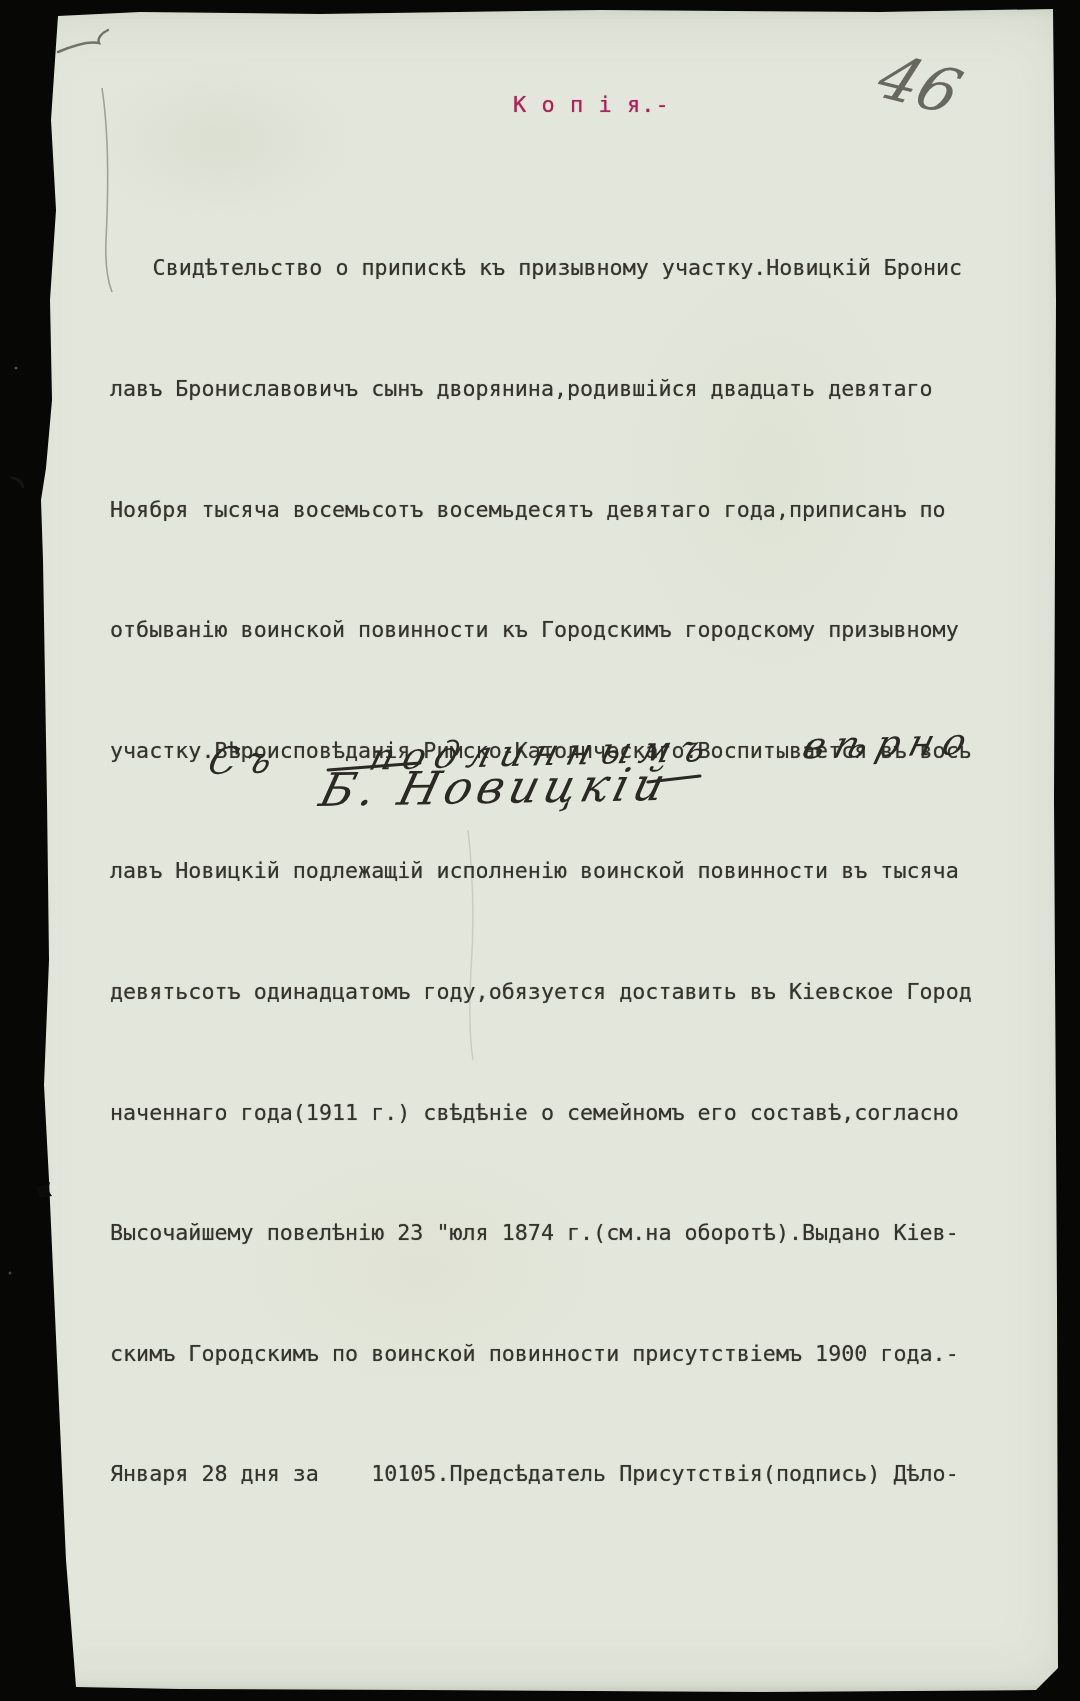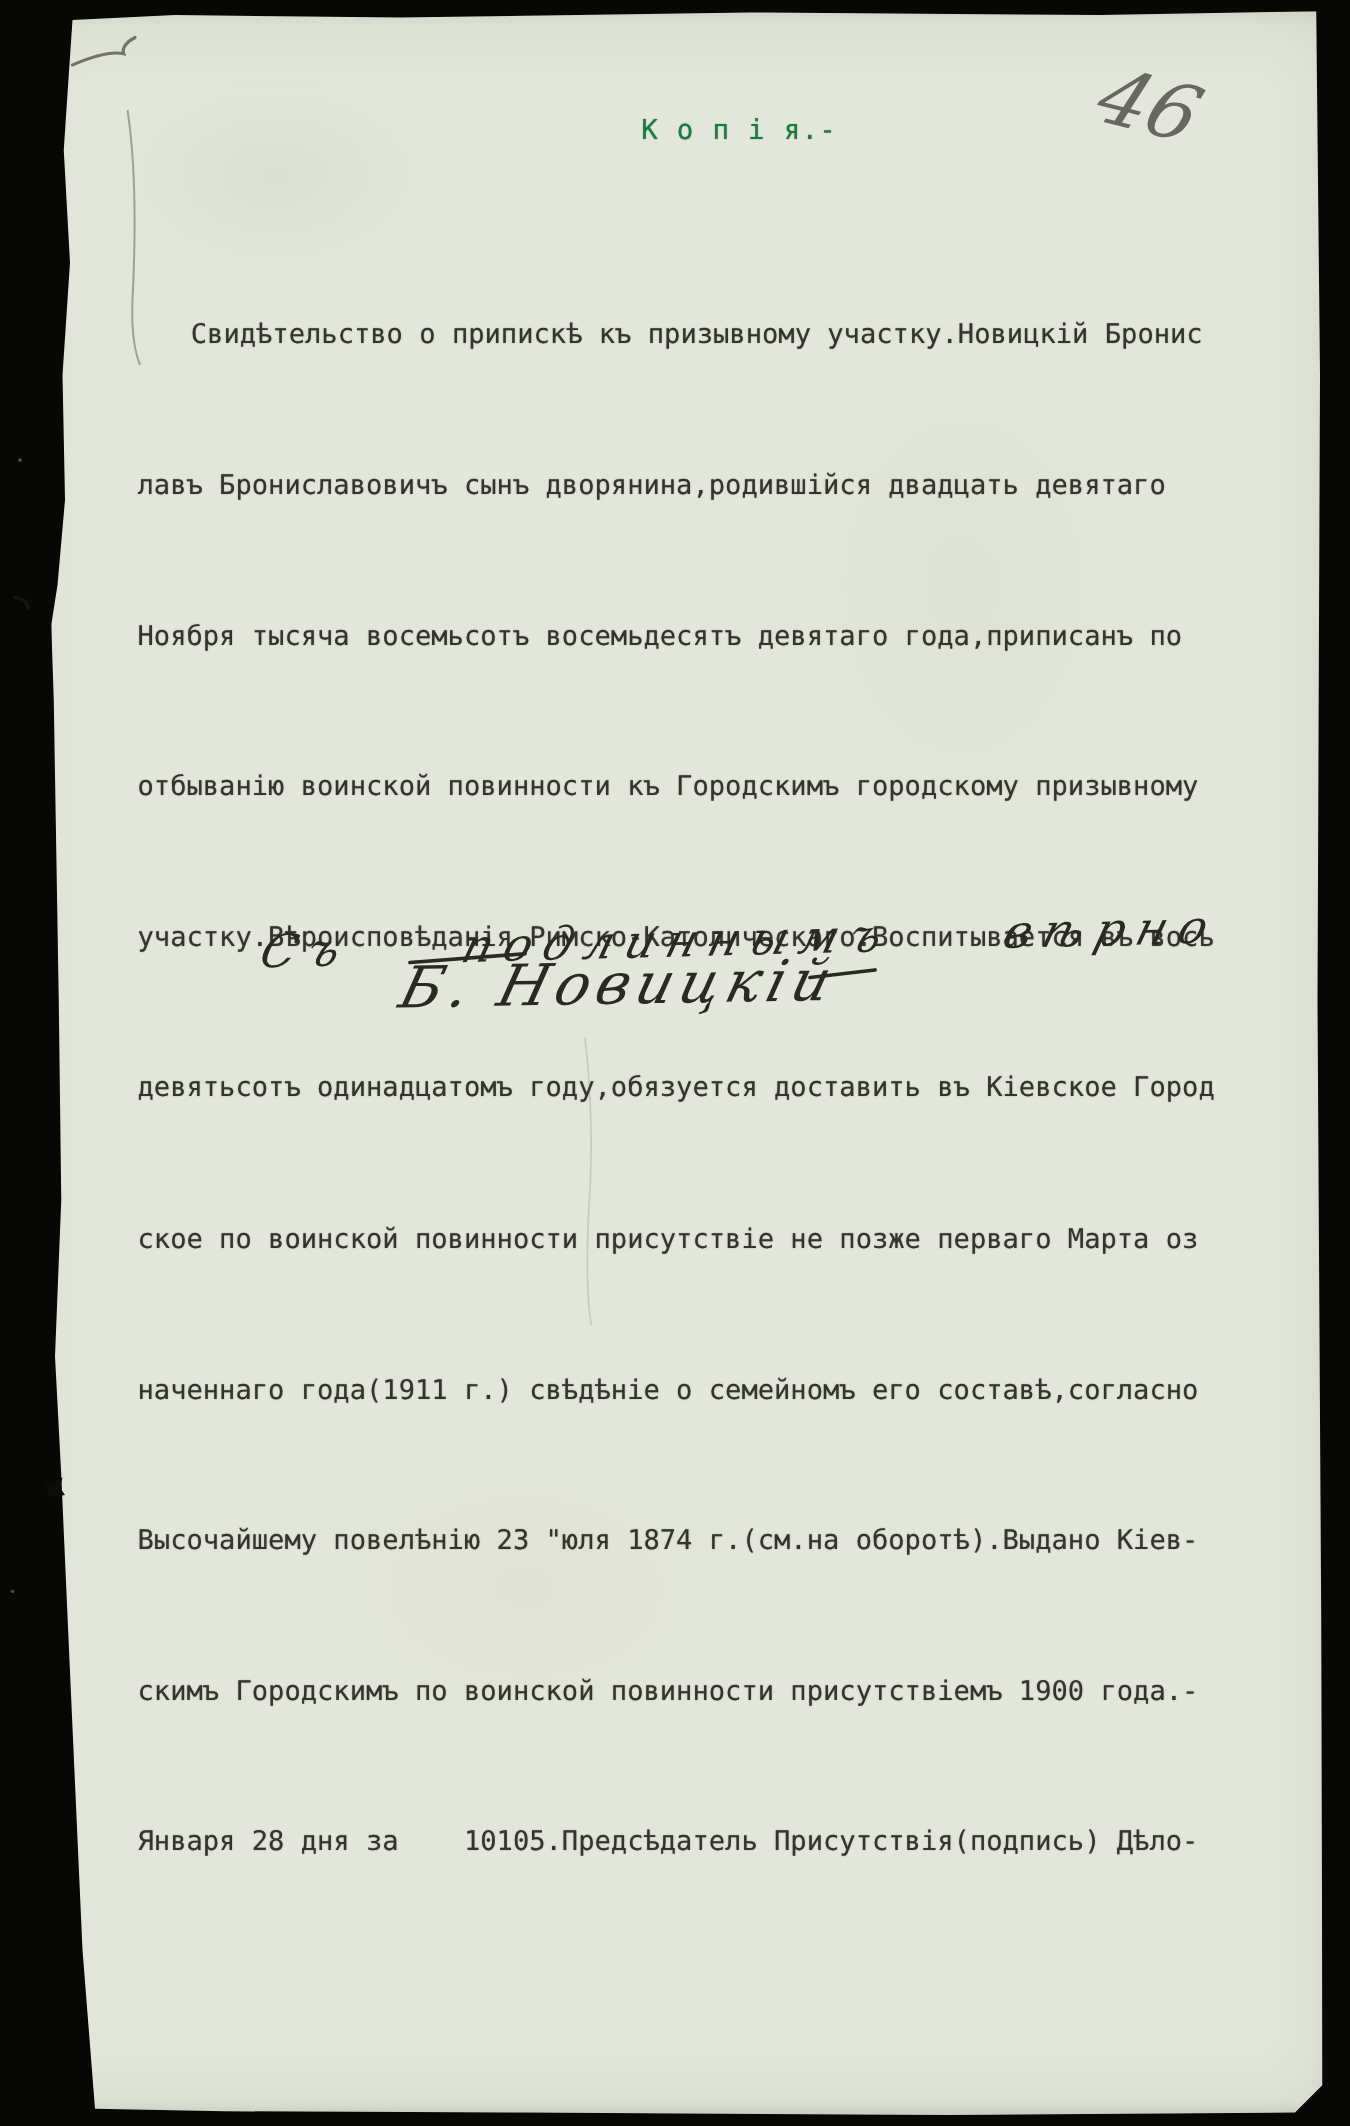--- a/index.html
+++ b/index.html
@@ -29,21 +29,21 @@
   .stain.s1 { left:240px; top:1150px; width:360px; height:240px;
     background:radial-gradient(ellipse at center, rgba(188,182,148,.10), rgba(188,182,148,0) 70%); }
   .stain.s2 { left:620px; top:260px; width:300px; height:420px;
     background:radial-gradient(ellipse at center, rgba(170,176,150,.08), rgba(170,176,150,0) 70%); }
   .stain.s3 { left:90px; top:60px; width:260px; height:160px;
     background:radial-gradient(ellipse at center, rgba(150,152,132,.10), rgba(150,152,132,0) 72%); }
 
   .title {
     position:absolute; left:513px; top:92px;
     font-size:22px; letter-spacing:1px; white-space:pre;
-    color:#15803d; text-shadow:0 0 1px rgba(48,47,42,.6);
+    color:#be185d; text-shadow:0 0 1px rgba(48,47,42,.6);
   }
   .pagenum {
     position:absolute; left:880px; top:54px;
     font-family:"DejaVu Serif", serif; font-style:italic;
     font-size:62px; line-height:1; color:rgba(86,87,79,.88);
     transform:rotate(14deg) skewX(-8deg);
   }
   .bodytext {
     position:absolute; left:110px; top:168px;
     font-size:21.7px; line-height:40.2px; white-space:pre;
@@ -80,22 +80,22 @@
     <div class="pagenum">46</div>
 
     <div class="title">К о п і я.-</div>
 
     <div class="bodytext">
       <div class="line indent">Свидѣтельство о припискѣ къ призывному участку.Новицкій Бронис</div>
       <div class="line">лавъ Брониславовичъ сынъ дворянина,родившійся двадцать девятаго</div>
       <div class="line">Ноября тысяча восемьсотъ восемьдесятъ девятаго года,приписанъ по</div>
       <div class="line">отбыванію воинской повинности къ Городскимъ городскому призывному</div>
       <div class="line">участку.Вѣроисповѣданія Римско-Католическаго.Воспитывается въ вось</div>
+      <div class="line">лавъ Новицкій подлежащій исполненію воинской повинности въ тысяча</div>
       <div class="line">девятьсотъ одинадцатомъ году,обязуется доставить въ Кіевское Город</div>
-      <div class="line">ское по воинской повинности присутствіе не позже перваго Марта оз</div>
       <div class="line">наченнаго года(1911 г.) свѣдѣніе о семейномъ его составѣ,согласно</div>
       <div class="line">Высочайшему повелѣнію 23 "юля 1874 г.(см.на оборотѣ).Выдано Кіев-</div>
       <div class="line">скимъ Городскимъ по воинской повинности присутствіемъ 1900 года.-</div>
       <div class="line">Января 28 дня за    10105.Предсѣдатель Присутствія(подпись) Дѣло-</div>
       
     </div>
 
     <div class="cert">
       <span>Съ</span>
       <span>подлиннымъ</span>

